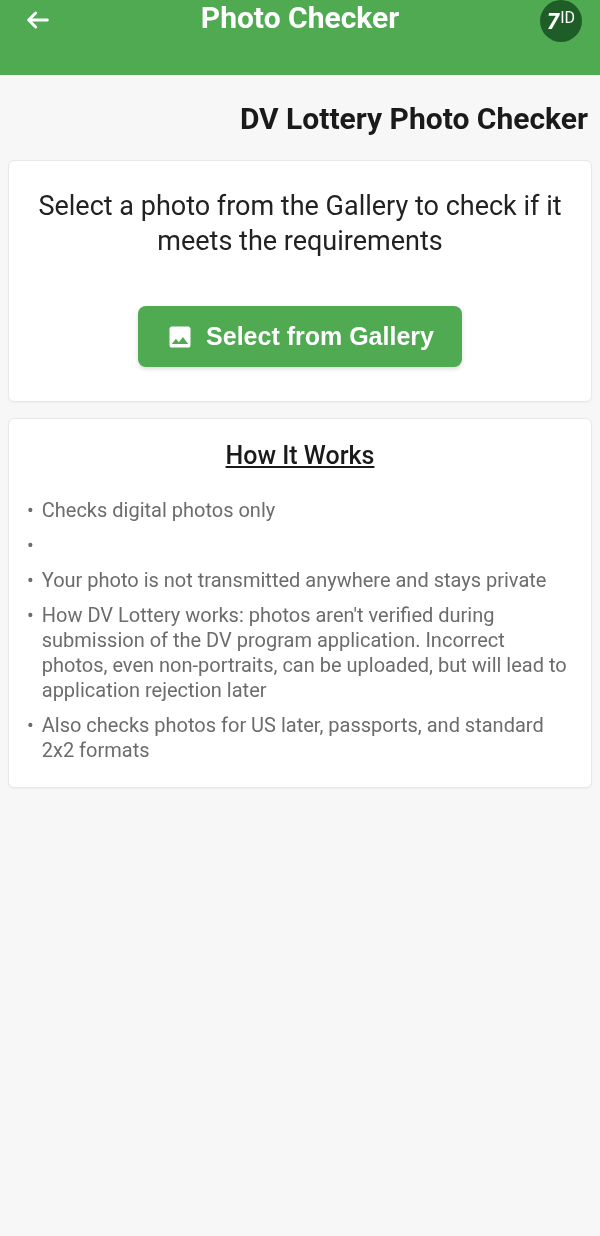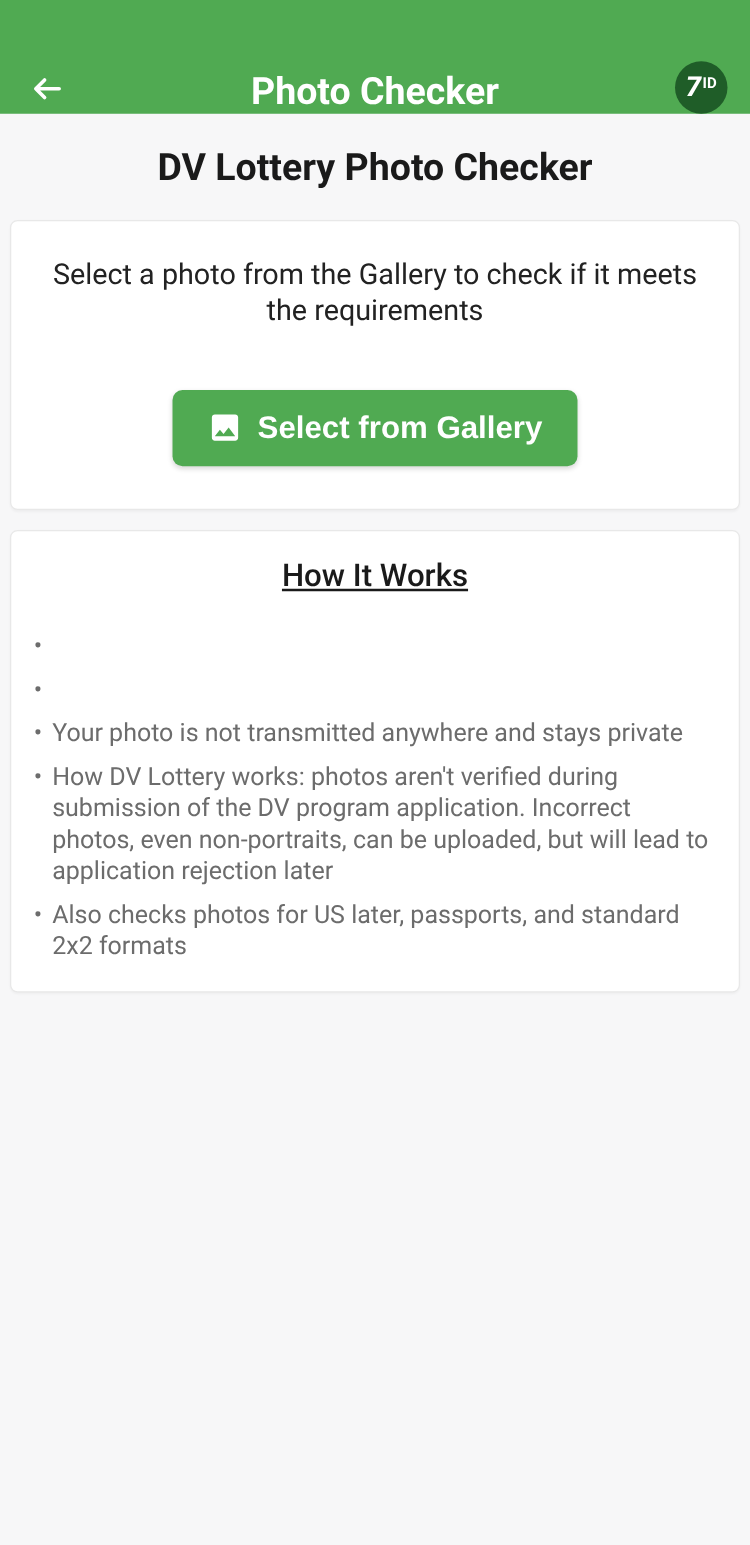--- a/index.html
+++ b/index.html
@@ -9,23 +9,23 @@
     }
     body {
       font-family: -apple-system, BlinkMacSystemFont, "Segoe UI", Roboto, Helvetica, Arial, sans-serif;
       background: #f7f7f8;
       width: 600px;
       height: 1236px;
       overflow: hidden;
     }
     .header {
       background: #50aa52;
-      height: 91px;
+      height: 75px;
       display: flex;
-      align-items: flex-end;
+      align-items: flex-start;
       justify-content: space-between;
       padding: 0 18px;
       position: relative;
     }
     .back-button {
       width: 40px;
       height: 40px;
       display: flex;
       align-items: center;
       justify-content: center;
@@ -51,46 +51,46 @@
       font-weight: 700;
       font-size: 16px;
       position: relative;
     }
     .logo-badge .seven {
       font-size: 22px;
       font-weight: 800;
       font-style: italic;
     }
     .logo-badge .id {
-      font-size: 12px;
-      font-weight: 700;
+      font-size: 16px;
+      font-weight: 400;
       position: relative;
       top: -4px;
       margin-left: 1px;
     }
     .page-title {
-      text-align: center;
+      text-align: right;
       font-size: 30px;
       font-weight: 700;
       color: #1a1a1a;
       padding: 26px 12px 24px;
     }
     .card {
       background: #ffffff;
       margin: 0 8px 16px;
       border-radius: 6px;
       border: 1px solid #e8e8e8;
       box-shadow: 0 1px 2px rgba(0,0,0,0.04);
     }
     .selection-card {
       padding: 28px 20px 34px;
       text-align: center;
     }
     .instruction-text {
-      font-size: 23px;
+      font-size: 27px;
       color: #222;
       line-height: 1.28;
       margin-bottom: 48px;
       padding: 0 4px;
     }
     .gallery-button {
       background: #50aa52;
       color: #ffffff;
       border: none;
       border-radius: 8px;
@@ -169,20 +169,21 @@
     </span>
     <span>Select from Gallery</span>
   </button>
 </div>
 
 <div class="card works-card">
   <div class="works-title">How It Works</div>
   <ul class="works-list">
     <li>
         <span class="bullet">•</span>
+        <span>Checks digital photos only</span>
       </li>
     <li>
         <span class="bullet">•</span>
       </li>
     <li>
         <span class="bullet">•</span>
         <span>Your photo is not transmitted anywhere and stays private</span>
       </li>
     <li>
         <span class="bullet">•</span>

